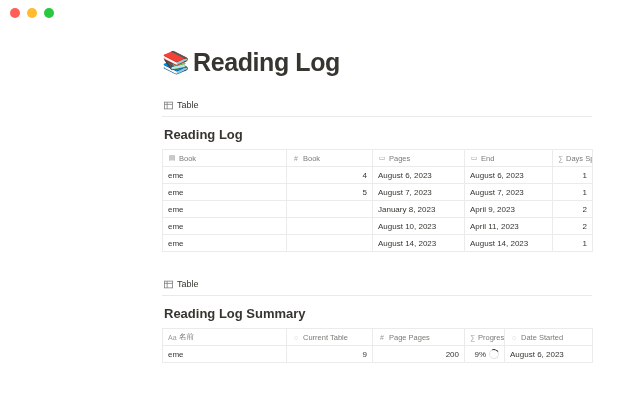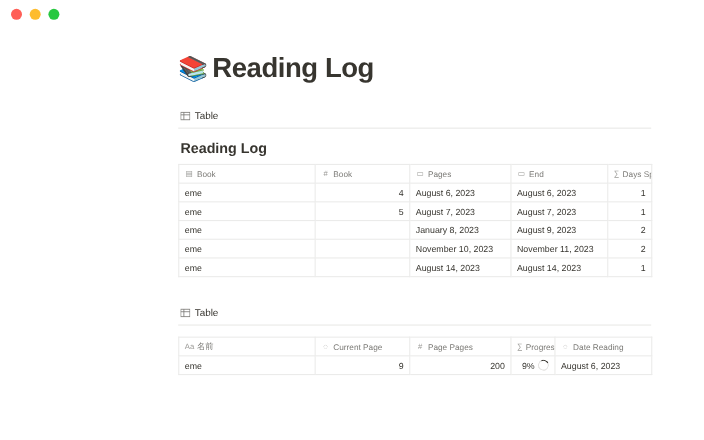--- a/index.html
+++ b/index.html
@@ -252,28 +252,28 @@
             <td>eme</td>
             <td class="num">5</td>
             <td>August 7, 2023</td>
             <td>August 7, 2023</td>
             <td class="num">1</td>
           </tr>
           <tr>
             <td>eme</td>
             <td class="num"></td>
             <td>January 8, 2023</td>
-            <td>August 9, 2023</td>
+            <td>April 9, 2023</td>
             <td class="num">2</td>
           </tr>
           <tr>
             <td>eme</td>
             <td class="num"></td>
-            <td>November 10, 2023</td>
-            <td>November 11, 2023</td>
+            <td>August 10, 2023</td>
+            <td>April 11, 2023</td>
             <td class="num">2</td>
           </tr>
           <tr>
             <td>eme</td>
             <td class="num"></td>
             <td>August 14, 2023</td>
             <td>August 14, 2023</td>
             <td class="num">1</td>
           </tr>
         </tbody>
@@ -287,59 +287,60 @@
             <svg width="9" height="9" viewBox="0 0 12 12">
               <rect x="0.5" y="1.5" width="11" height="9" fill="none" stroke="#7b7a76" stroke-width="1"></rect>
               <line x1="0.5" y1="4.5" x2="11.5" y2="4.5" stroke="#7b7a76" stroke-width="1"></line>
               <line x1="4.2" y1="1.5" x2="4.2" y2="10.5" stroke="#7b7a76" stroke-width="1"></line>
             </svg>
           </span>
           <span>Table</span>
         </div>
       </div>
 
+      <div class="db-title">Reading Log Summary</div>
 
       <table class="t2">
         <colgroup>
             <col class="c1">
             <col class="c2">
             <col class="c3">
             <col class="c4">
             <col class="c5">
           </colgroup>
         <thead>
           <tr>
             <th>
               <span class="hwrap">
                   <span class="pico">Aa</span>
                   <span>名前</span>
                 </span>
             </th>
             <th>
               <span class="hwrap">
                   <span class="pico">◌</span>
-                  <span>Current Page</span>
+                  <span>Current Table</span>
                 </span>
             </th>
             <th>
               <span class="hwrap">
                   <span class="pico">#</span>
                   <span>Page Pages</span>
                 </span>
             </th>
             <th>
               <span class="hwrap">
                   <span class="pico">∑</span>
                   <span>Progress</span>
                 </span>
             </th>
             <th>
               <span class="hwrap">
                   <span class="pico">◌</span>
-                  <span>Date Reading</span>
+                  <span>Date Started</span>
                 </span>
             </th>
           </tr>
         </thead>
         <tbody>
           <tr>
             <td>eme</td>
             <td class="num">9</td>
             <td class="num">200</td>
             <td>

